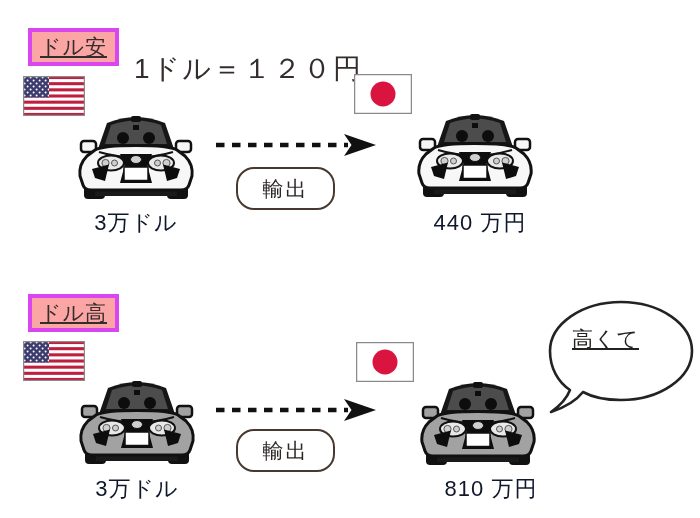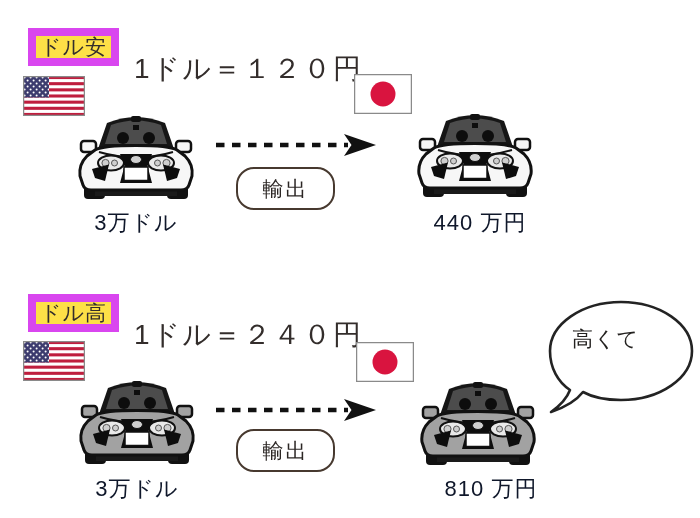--- a/index.html
+++ b/index.html
@@ -13,26 +13,27 @@
     width: 700px;
     height: 518px;
     background: #ffffff;
     overflow: hidden;
   }
   .abs { position: absolute; }
 
   
   .tag-box {
     width: 91px; height: 38px;
-    border: 8px solid #d946ef;
-    background: #fde047;
+    border: 4px solid #d946ef;
+    background: #fca5a5;
     display: flex; align-items: center; justify-content: center;
     font-size: 21px;
     letter-spacing: 1px;
     color: #332d2b;
+    text-decoration: underline;
   }
 
   
   .rate-text {
     font-size: 28px;
     line-height: 38px;
     letter-spacing: 2px;
     color: #332d2b;
     white-space: nowrap;
     margin-top: 22px;
@@ -63,20 +64,21 @@
   .car-white { --body: #f7f7f7; --shade: #d9d9d9; }
   .car-gray  { --body: #a2a2a2; --shade: #8a8a8a; }
 
   
   .bubble-text {
     font-size: 21px;
     line-height: 29px;
     letter-spacing: 1px;
     color: #242220;
     white-space: nowrap;
+    text-decoration: underline;
   }
 
   svg { display: block; }
 </style>
 </head>
 <body>
 
 <svg width="0" height="0" style="position:absolute" aria-hidden="true">
   <defs>
 
@@ -200,21 +202,20 @@
     <div class="abs price-label" style="left:71px;top:208px;width:130px">3万ドル</div>
     <div class="abs price-label" style="left:410px;top:208px;width:140px">440 万円</div>
   </div>
 
   <div class="abs" style="left:0;top:260px;width:700px;height:258px">
 
     <div class="abs tag-box" style="left:28px;top:34px">
       <span>ドル高</span>
     </div>
 
-    <div class="abs rate-text" style="left:134px;top:34px">1ドル＝２４０円</div>
 
     <div class="abs" style="left:23px;top:81px;width:62px;height:40px">
       <svg width="62" height="40">
           <use href="#sym-us-flag"></use>
         </svg>
     </div>
 
     <div class="abs car-gray" style="left:72px;top:111px;width:130px;height:100px">
       <svg width="130" height="100">
           <use href="#sym-car"></use>

